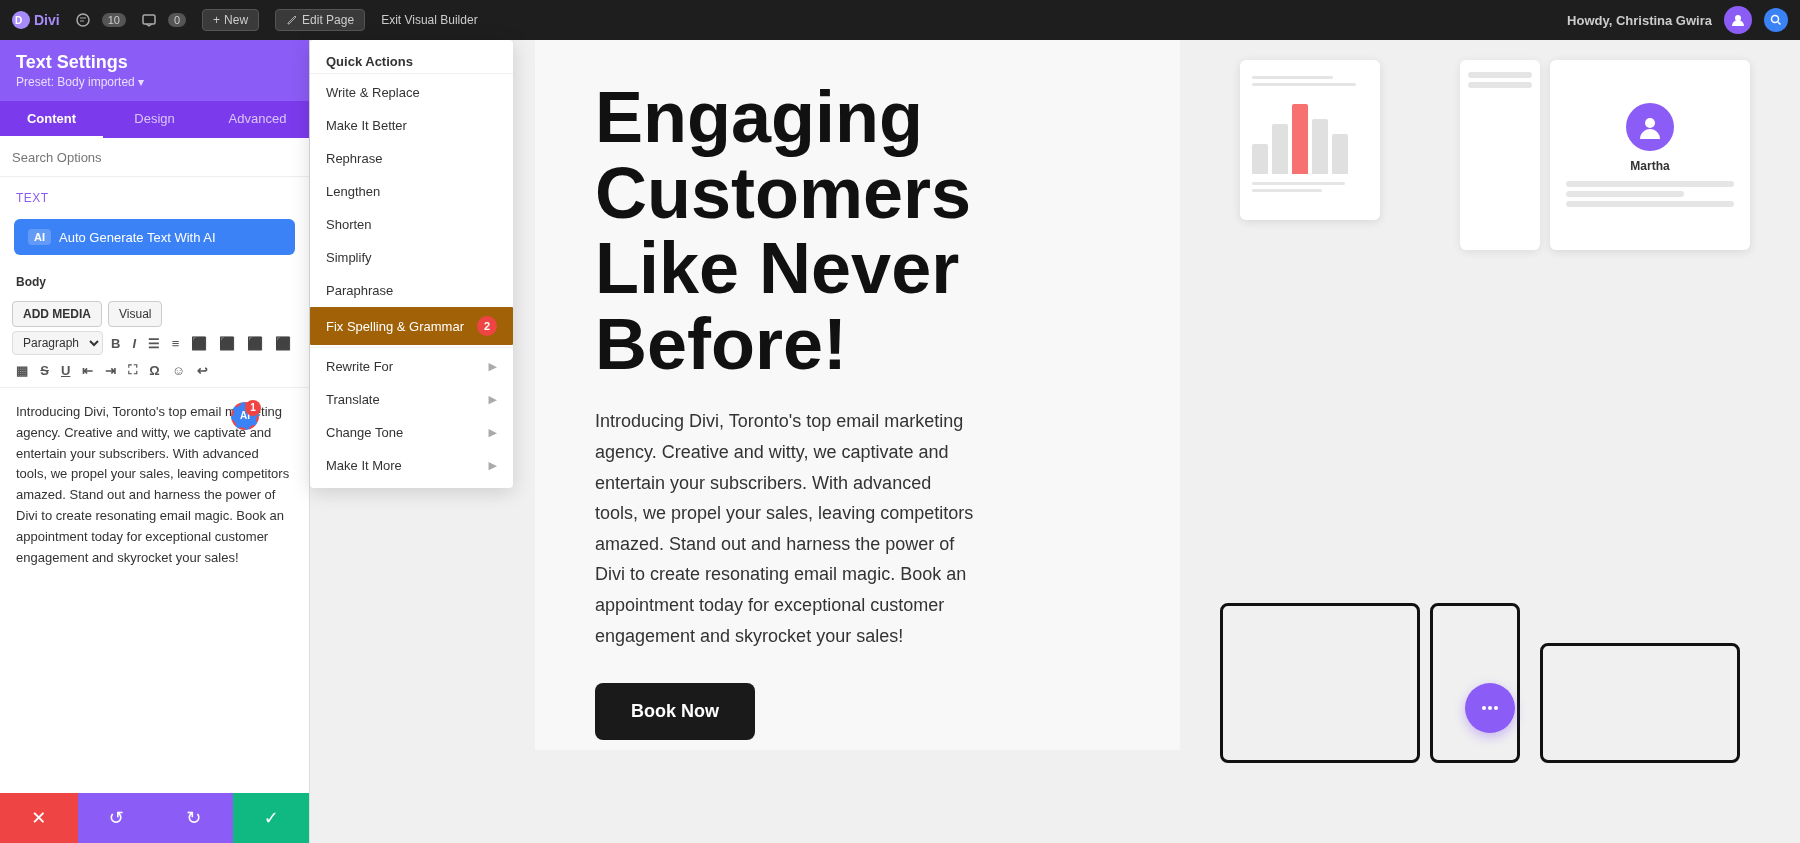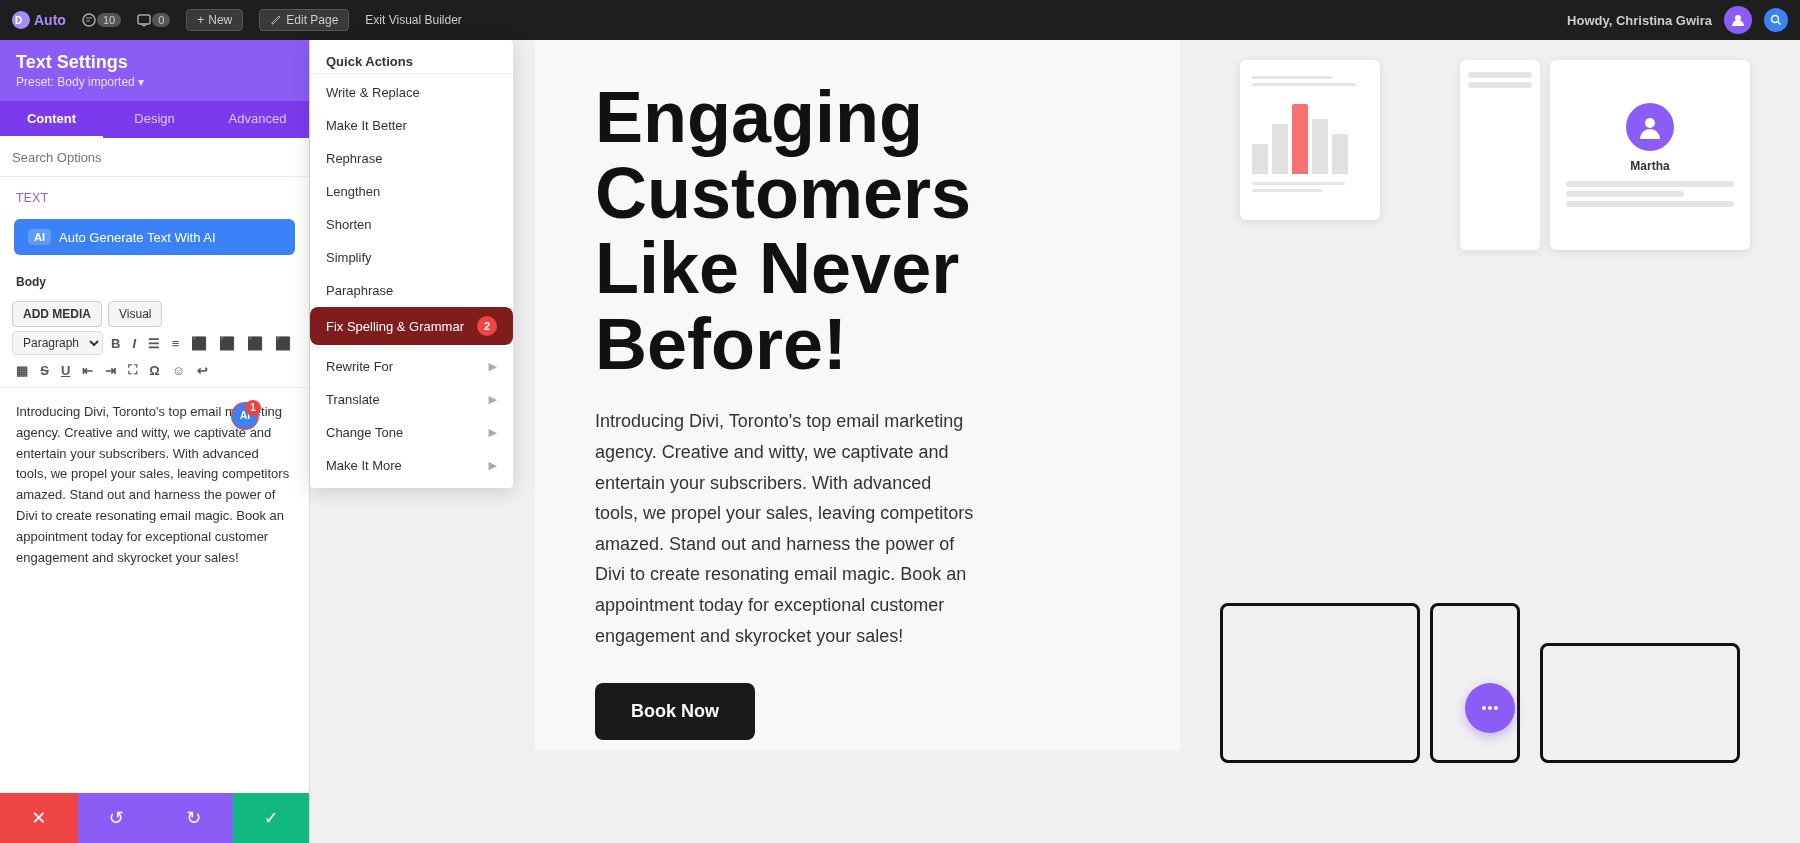--- a/index.html
+++ b/index.html
@@ -6,21 +6,21 @@
     body { font-family: -apple-system, BlinkMacSystemFont, 'Segoe UI', sans-serif; background: #f0f0f0; width: 1800px; height: 843px; overflow: hidden; position: relative; }
 
     
     #top-bar {
       position: absolute; top: 0; left: 0; right: 0; height: 40px;
       background: #1e1e1e; display: flex; align-items: center;
       padding: 0 12px; gap: 16px; z-index: 100;
     }
     .top-bar-logo { color: #a78bfa; font-weight: 700; font-size: 14px; display: flex; align-items: center; gap: 4px; }
     .top-bar-logo svg { width: 18px; height: 18px; }
-    .top-bar-item { color: #ccc; font-size: 13px; display: flex; align-items: flex-start; gap: 1px; cursor: pointer; }
+    .top-bar-item { color: #ccc; font-size: 13px; display: flex; align-items: flex-start; gap: 12px; cursor: pointer; }
     .top-bar-badge { background: #555; border-radius: 10px; padding: 1px 6px; font-size: 11px; color: #ccc; }
     .top-bar-new-btn { background: #3a3a3a; border: 1px solid #555; color: #ccc; border-radius: 4px; padding: 3px 10px; font-size: 12px; cursor: pointer; display: flex; align-items: center; gap: 4px; }
     .top-bar-right { margin-left: auto; display: flex; align-items: center; gap: 12px; color: #ccc; font-size: 13px; font-weight: bold; }
     .top-bar-edit-btn { background: #3a3a3a; border: 1px solid #555; color: #ccc; border-radius: 4px; padding: 3px 10px; font-size: 12px; cursor: pointer; display: flex; align-items: center; gap: 4px; }
     .top-bar-exit-btn { color: #ccc; font-size: 12px; cursor: pointer; }
 
     
     #left-sidebar {
       position: absolute; top: 40px; left: 0; width: 310px; height: 803px;
       background: #fff; border-right: 1px solid #ddd; z-index: 50; overflow: hidden;
@@ -55,21 +55,21 @@
     .bottom-btn.confirm { background: #10b981; }
 
     
     #context-menu {
       position: absolute; top: 40px; left: 310px; width: 203px;
       background: #fff; box-shadow: 0 4px 20px rgba(0,0,0,0.15);
       border-radius: 4px; z-index: 200; padding: 6px 0;
     }
     .menu-section-label { padding: 8px 16px 4px; font-size: 13px; font-weight: 700; color: #333; border-bottom: 1px solid #f0f0f0; margin-bottom: 2px; }
     .menu-item { padding: 9px 16px; font-size: 13px; color: #333; cursor: pointer; display: flex; align-items: center; justify-content: space-between; }
-    .menu-item.active-item { background: #7f1d1d; color: #fff; border-radius: 8px; }
+    .menu-item.active-item { background: #a16207; color: #fff; border-radius: 1px; }
     .menu-item.active-item .menu-badge { background: #ef4444; color: #fff; border-radius: 50%; width: 20px; height: 20px; display: flex; align-items: center; justify-content: center; font-size: 11px; font-weight: 700; }
     .menu-arrow { color: #aaa; font-size: 11px; }
     .menu-divider { height: 1px; background: #f0f0f0; margin: 2px 0; }
 
     
     #main-content {
       position: absolute; top: 40px; left: 535px; right: 0; height: 710px;
       background: #f8f8f8; overflow: hidden;
     }
     .page-content { padding: 40px 60px; max-width: 500px; }
@@ -98,21 +98,21 @@
   </style>
 </head>
 <body>
 
 <div id="top-bar">
   <div class="top-bar-logo">
     <svg viewBox="0 0 18 18" fill="none">
         <circle cx="9" cy="9" r="9" fill="#a78bfa"></circle>
         <text x="3" y="13" font-size="10" fill="white" font-weight="bold">D</text>
       </svg>
-    <span>Auto</span>
+    <span>Divi</span>
   </div>
   <div class="top-bar-item">
     <svg width="14" height="14" viewBox="0 0 14 14" fill="none">
         <circle cx="7" cy="7" r="6" stroke="#aaa" stroke-width="1.5"></circle>
         <path d="M4 5h6M4 8h4" stroke="#aaa" stroke-width="1.2"></path>
       </svg>
     <span class="top-bar-badge">10</span>
   </div>
   <div class="top-bar-item">
     <svg width="14" height="14" viewBox="0 0 14 14" fill="none">

